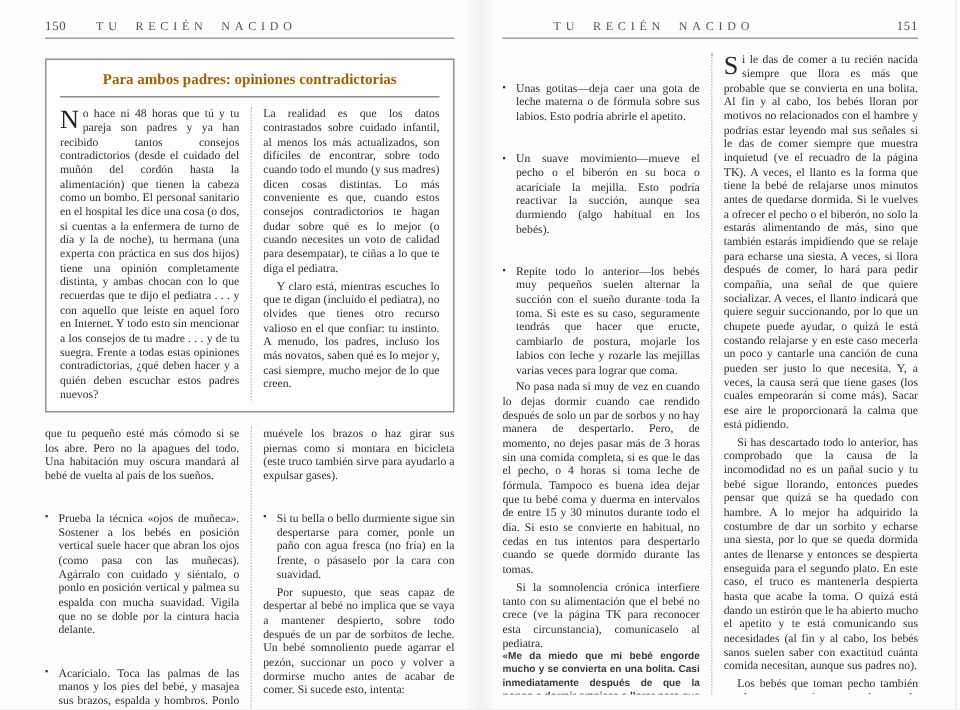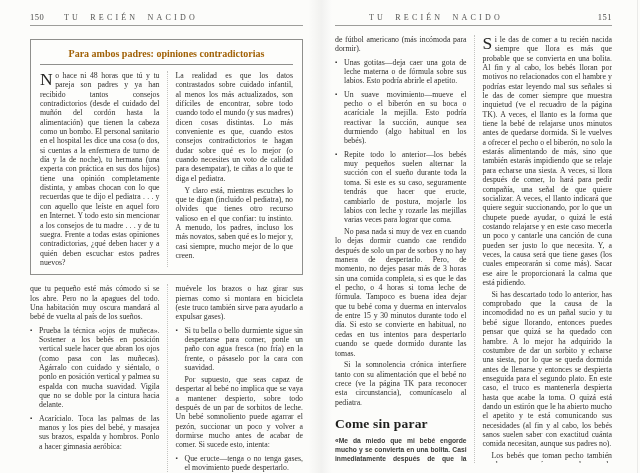--- a/index.html
+++ b/index.html
@@ -31,21 +31,21 @@
   .box-rule { border-bottom:1px solid #8f8f8c; margin-bottom:6px; }
   .twocol { display:flex; }
   .col { width:50%; box-sizing:border-box; overflow:hidden; }
   .col.first { padding-right:7px; }
   .col.second { border-left:1px dotted #c2c2bf; padding-left:8px; }
 
   
   .para { font-size:7.8px; line-height:9.35px; text-align:justify; margin:0; }
   .para + .para { margin-top:2.5px; }
   .para.indent { text-indent:9px; }
-  .para.bullet { position:relative; padding-left:9px; margin-top:4px; }
+  .para.bullet { position:relative; padding-left:9px; margin-top:19px; }
   .para .bullet-glyph { position:absolute; left:0; top:0.5px; font-size:6px; color:#2f2e2c; }
   .dropcap { float:left; font-size:17.5px; line-height:14.5px; padding:1px 2.5px 0 0; color:#262624; }
 
   .page-body { display:flex; margin-top:9px; height:206px; overflow:hidden; }
   .page-body-right { display:flex; margin-top:9px; height:428px; overflow:hidden; }
 
   .section-heading { font-family:"Liberation Serif", serif; font-weight:bold; font-size:13.5px; margin:9px 0 4px; color:#1f1f1d; letter-spacing:0.2px; }
   .quote { font-family:"Liberation Sans", sans-serif; font-weight:bold; font-size:6.7px; line-height:9px; text-align:justify; color:#3a3a38; margin:0; }
 </style>
 </head>
@@ -94,28 +94,26 @@
     <div class="running-head">
       <span class="folio"></span>
       <span class="rh-title">TU RECIÉN NACIDO</span>
       <span class="folio right">151</span>
     </div>
     <div class="head-rule"></div>
 
     <div class="page-body-right">
       <div class="col first">
         <div>
-            <p class="para plain">de fútbol americano (más incómoda para dormir).</p>
             <p class="para bullet"><span class="bullet-glyph">▪</span>Unas gotitas—deja caer una gota de leche materna o de fórmula sobre sus labios. Esto podría abrirle el apetito.</p>
             <p class="para bullet"><span class="bullet-glyph">▪</span>Un suave movimiento—mueve el pecho o el biberón en su boca o acaríciale la mejilla. Esto podría reactivar la succión, aunque sea durmiendo (algo habitual en los bebés).</p>
             <p class="para bullet"><span class="bullet-glyph">▪</span>Repite todo lo anterior—los bebés muy pequeños suelen alternar la succión con el sueño durante toda la toma. Si este es su caso, seguramente tendrás que hacer que eructe, cambiarlo de postura, mojarle los labios con leche y rozarle las mejillas varias veces para lograr que coma.</p>
             <p class="para indent">No pasa nada si muy de vez en cuando lo dejas dormir cuando cae rendido después de solo un par de sorbos y no hay manera de despertarlo. Pero, de momento, no dejes pasar más de 3 horas sin una comida completa, si es que le das el pecho, o 4 horas si toma leche de fórmula. Tampoco es buena idea dejar que tu bebé coma y duerma en intervalos de entre 15 y 30 minutos durante todo el día. Si esto se convierte en habitual, no cedas en tus intentos para despertarlo cuando se quede dormido durante las tomas.</p>
             <p class="para indent">Si la somnolencia crónica interfiere tanto con su alimentación que el bebé no crece (ve la página TK para reconocer esta circunstancia), comunícaselo al pediatra.</p>
           </div>
-        <h2 class="section-heading">Come sin parar</h2>
         <p class="quote">«Me da miedo que mi bebé engorde mucho y se convierta en una bolita. Casi inmediatamente después de que la pongo a dormir empieza a llorar para que vuelva a darle de comer.»</p>
       </div>
       <div class="col second">
           <p class="para plain"><span class="dropcap">S</span>i le das de comer a tu recién nacida siempre que llora es más que probable que se convierta en una bolita. Al fin y al cabo, los bebés lloran por motivos no relacionados con el hambre y podrías estar leyendo mal sus señales si le das de comer siempre que muestra inquietud (ve el recuadro de la página TK). A veces, el llanto es la forma que tiene la bebé de relajarse unos minutos antes de quedarse dormida. Si le vuelves a ofrecer el pecho o el biberón, no solo la estarás alimentando de más, sino que también estarás impidiendo que se relaje para echarse una siesta. A veces, si llora después de comer, lo hará para pedir compañía, una señal de que quiere socializar. A veces, el llanto indicará que quiere seguir succionando, por lo que un chupete puede ayudar, o quizá le está costando relajarse y en este caso mecerla un poco y cantarle una canción de cuna pueden ser justo lo que necesita. Y, a veces, la causa será que tiene gases (los cuales empeorarán si come más). Sacar ese aire le proporcionará la calma que está pidiendo.</p>
           <p class="para indent">Si has descartado todo lo anterior, has comprobado que la causa de la incomodidad no es un pañal sucio y tu bebé sigue llorando, entonces puedes pensar que quizá se ha quedado con hambre. A lo mejor ha adquirido la costumbre de dar un sorbito y echarse una siesta, por lo que se queda dormida antes de llenarse y entonces se despierta enseguida para el segundo plato. En este caso, el truco es mantenerla despierta hasta que acabe la toma. O quizá está dando un estirón que le ha abierto mucho el apetito y te está comunicando sus necesidades (al fin y al cabo, los bebés sanos suelen saber con exactitud cuánta comida necesitan, aunque sus padres no).</p>
           <p class="para indent">Los bebés que toman pecho también pueden comer más a menudo cuando están intentando aumentar el</p>
         </div>
     </div>
   </div>
 

